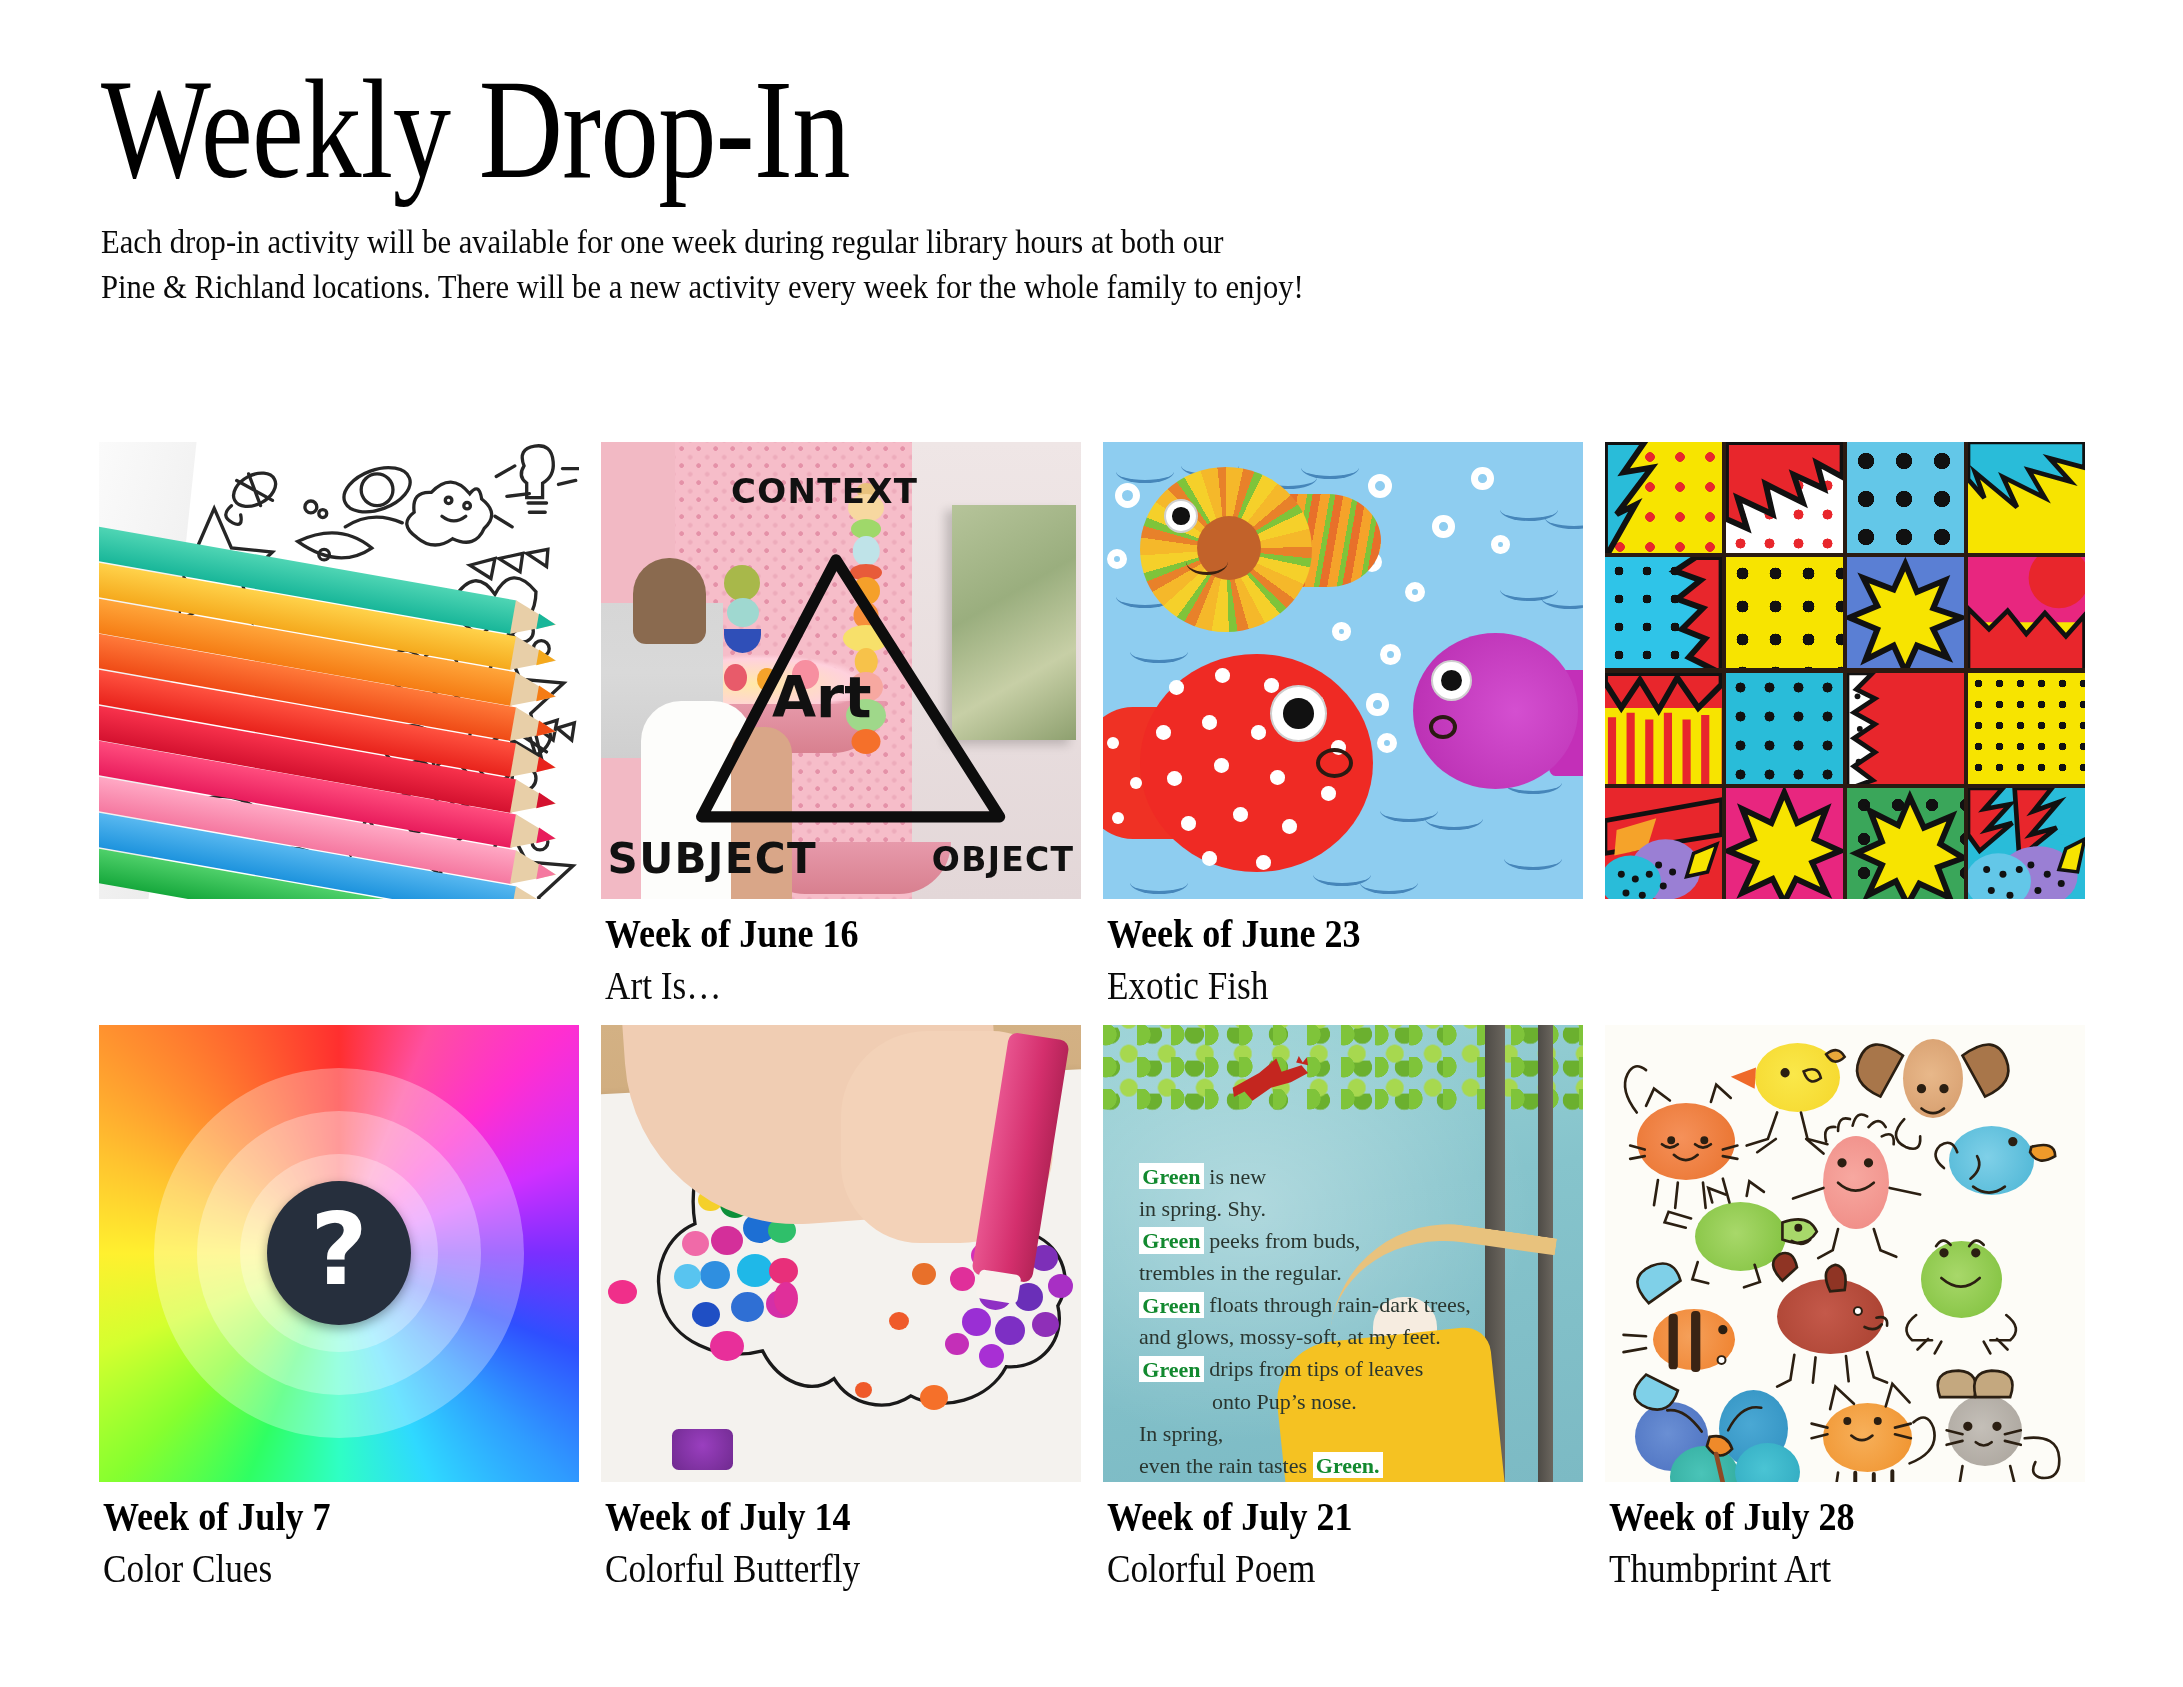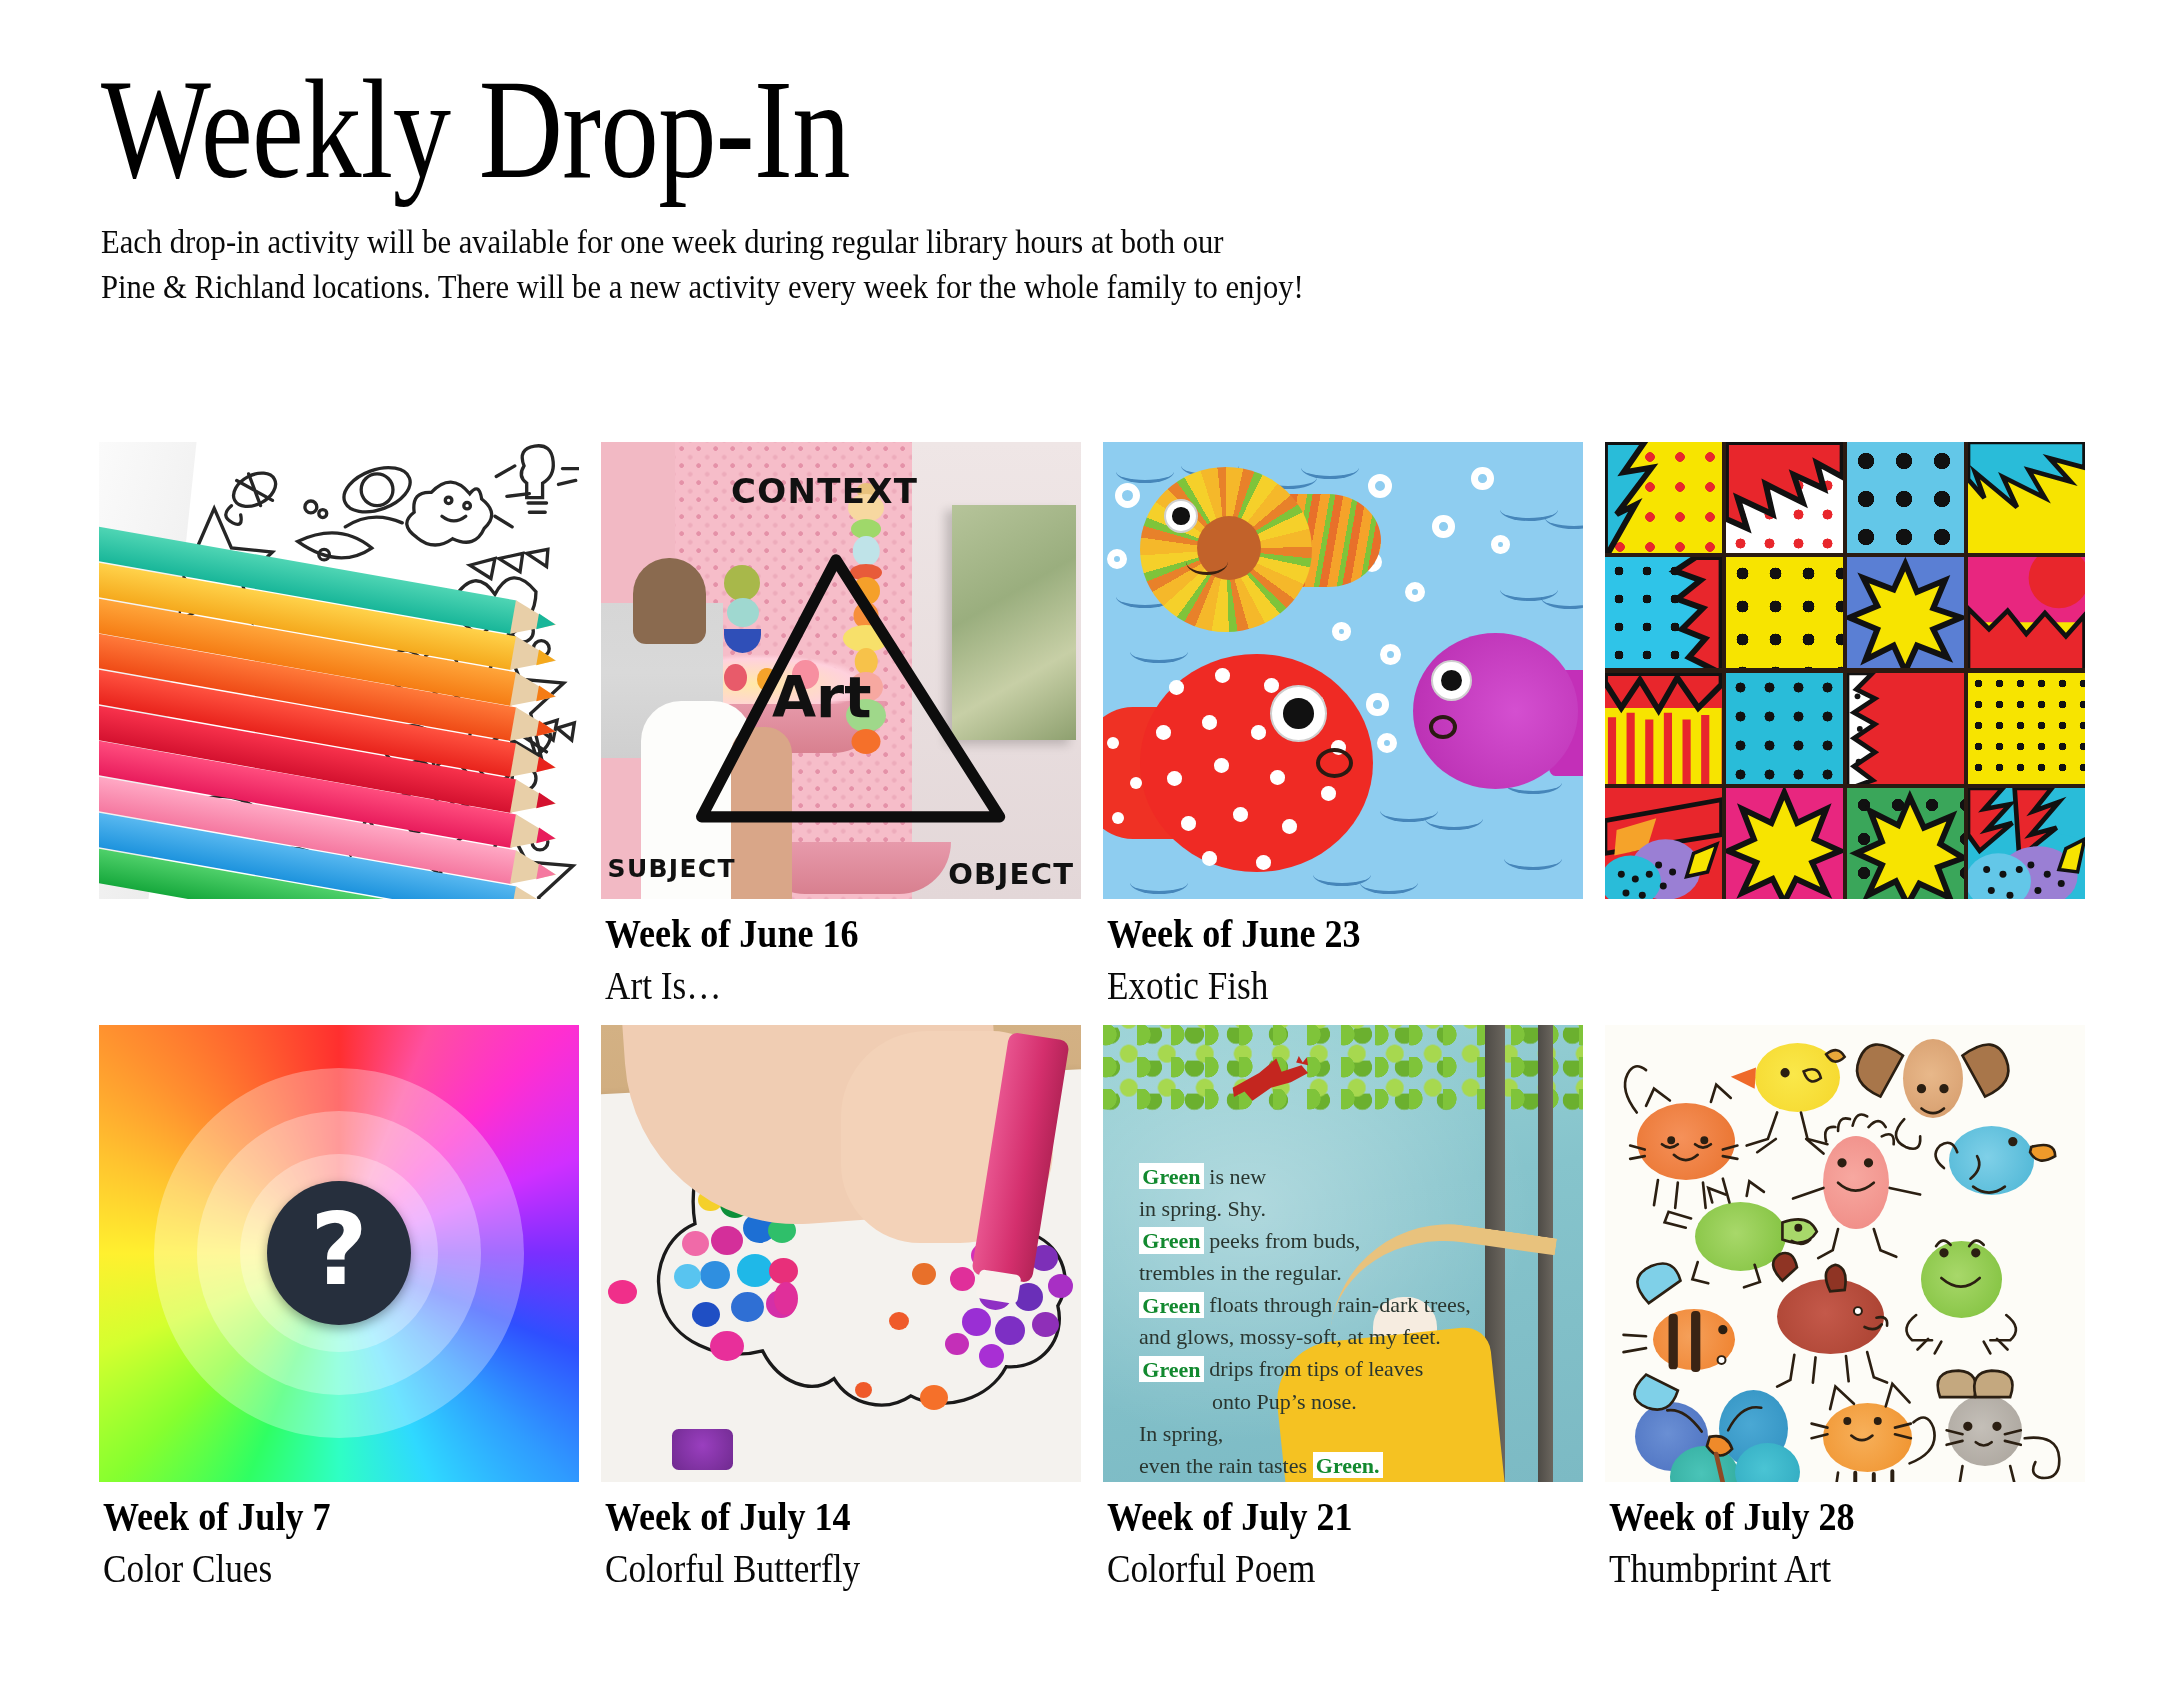--- a/index.html
+++ b/index.html
@@ -173,22 +173,22 @@
   .t-artis svg.triangle { position: absolute; left: 0; top: 0; width: 100%; height: 100%; }
   .t-artis .lbl {
     position: absolute;
     font-family: "DejaVu Sans", sans-serif;
     font-weight: 700;
     color: #111;
     letter-spacing: 1.3px;
   }
   .t-artis .lbl-context { top: 29px; left: 130px; font-size: 34px; }
   .t-artis .lbl-art { top: 222px; left: 171px; font-size: 57px; letter-spacing: 0; }
-  .t-artis .lbl-subject { bottom: 16px; left: 6.6px; font-size: 25px; }
-  .t-artis .lbl-object { bottom: 8px; right: 6.6px; font-size: 29px; }
+  .t-artis .lbl-subject { bottom: 16px; left: 6.6px; font-size: 42px; }
+  .t-artis .lbl-object { bottom: 20px; right: 6.6px; font-size: 33px; }
 
   
   .t-fish { background: #8ecdf0; }
   .t-fish .bubble {
     position: absolute; border-radius: 50%;
     border: 7.3px solid #ffffff; background: transparent;
   }
   .t-fish .wave {
     position: absolute; width: 58px; height: 22.5px;
     border-bottom: 3.3px solid #2f6fa8; border-radius: 0 0 50% 50%;

